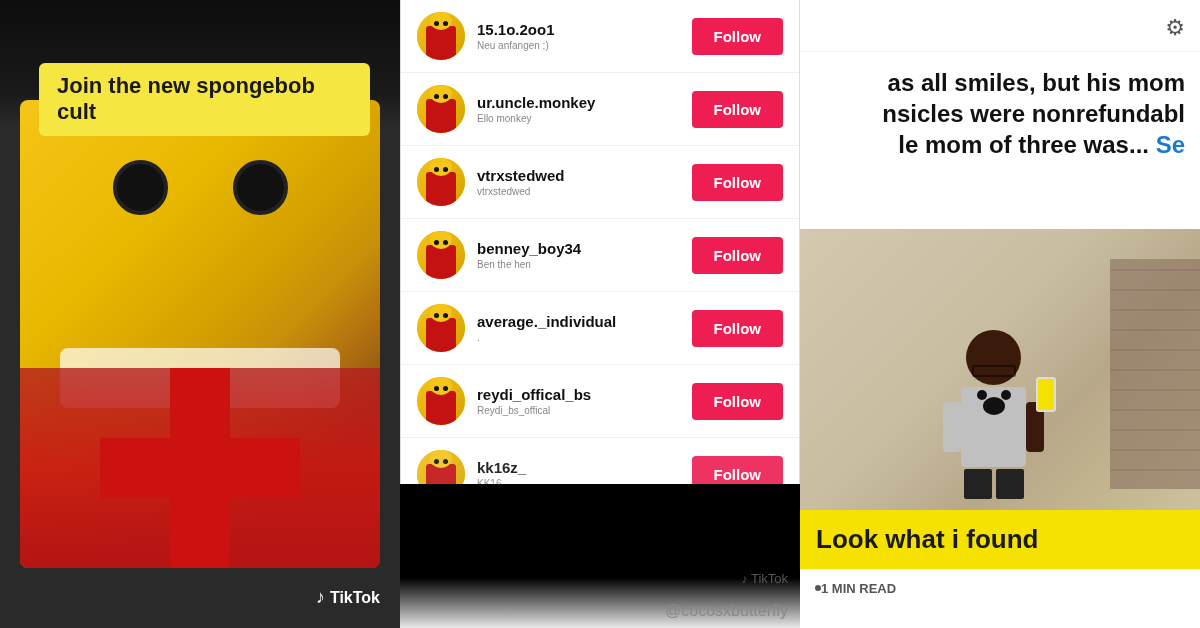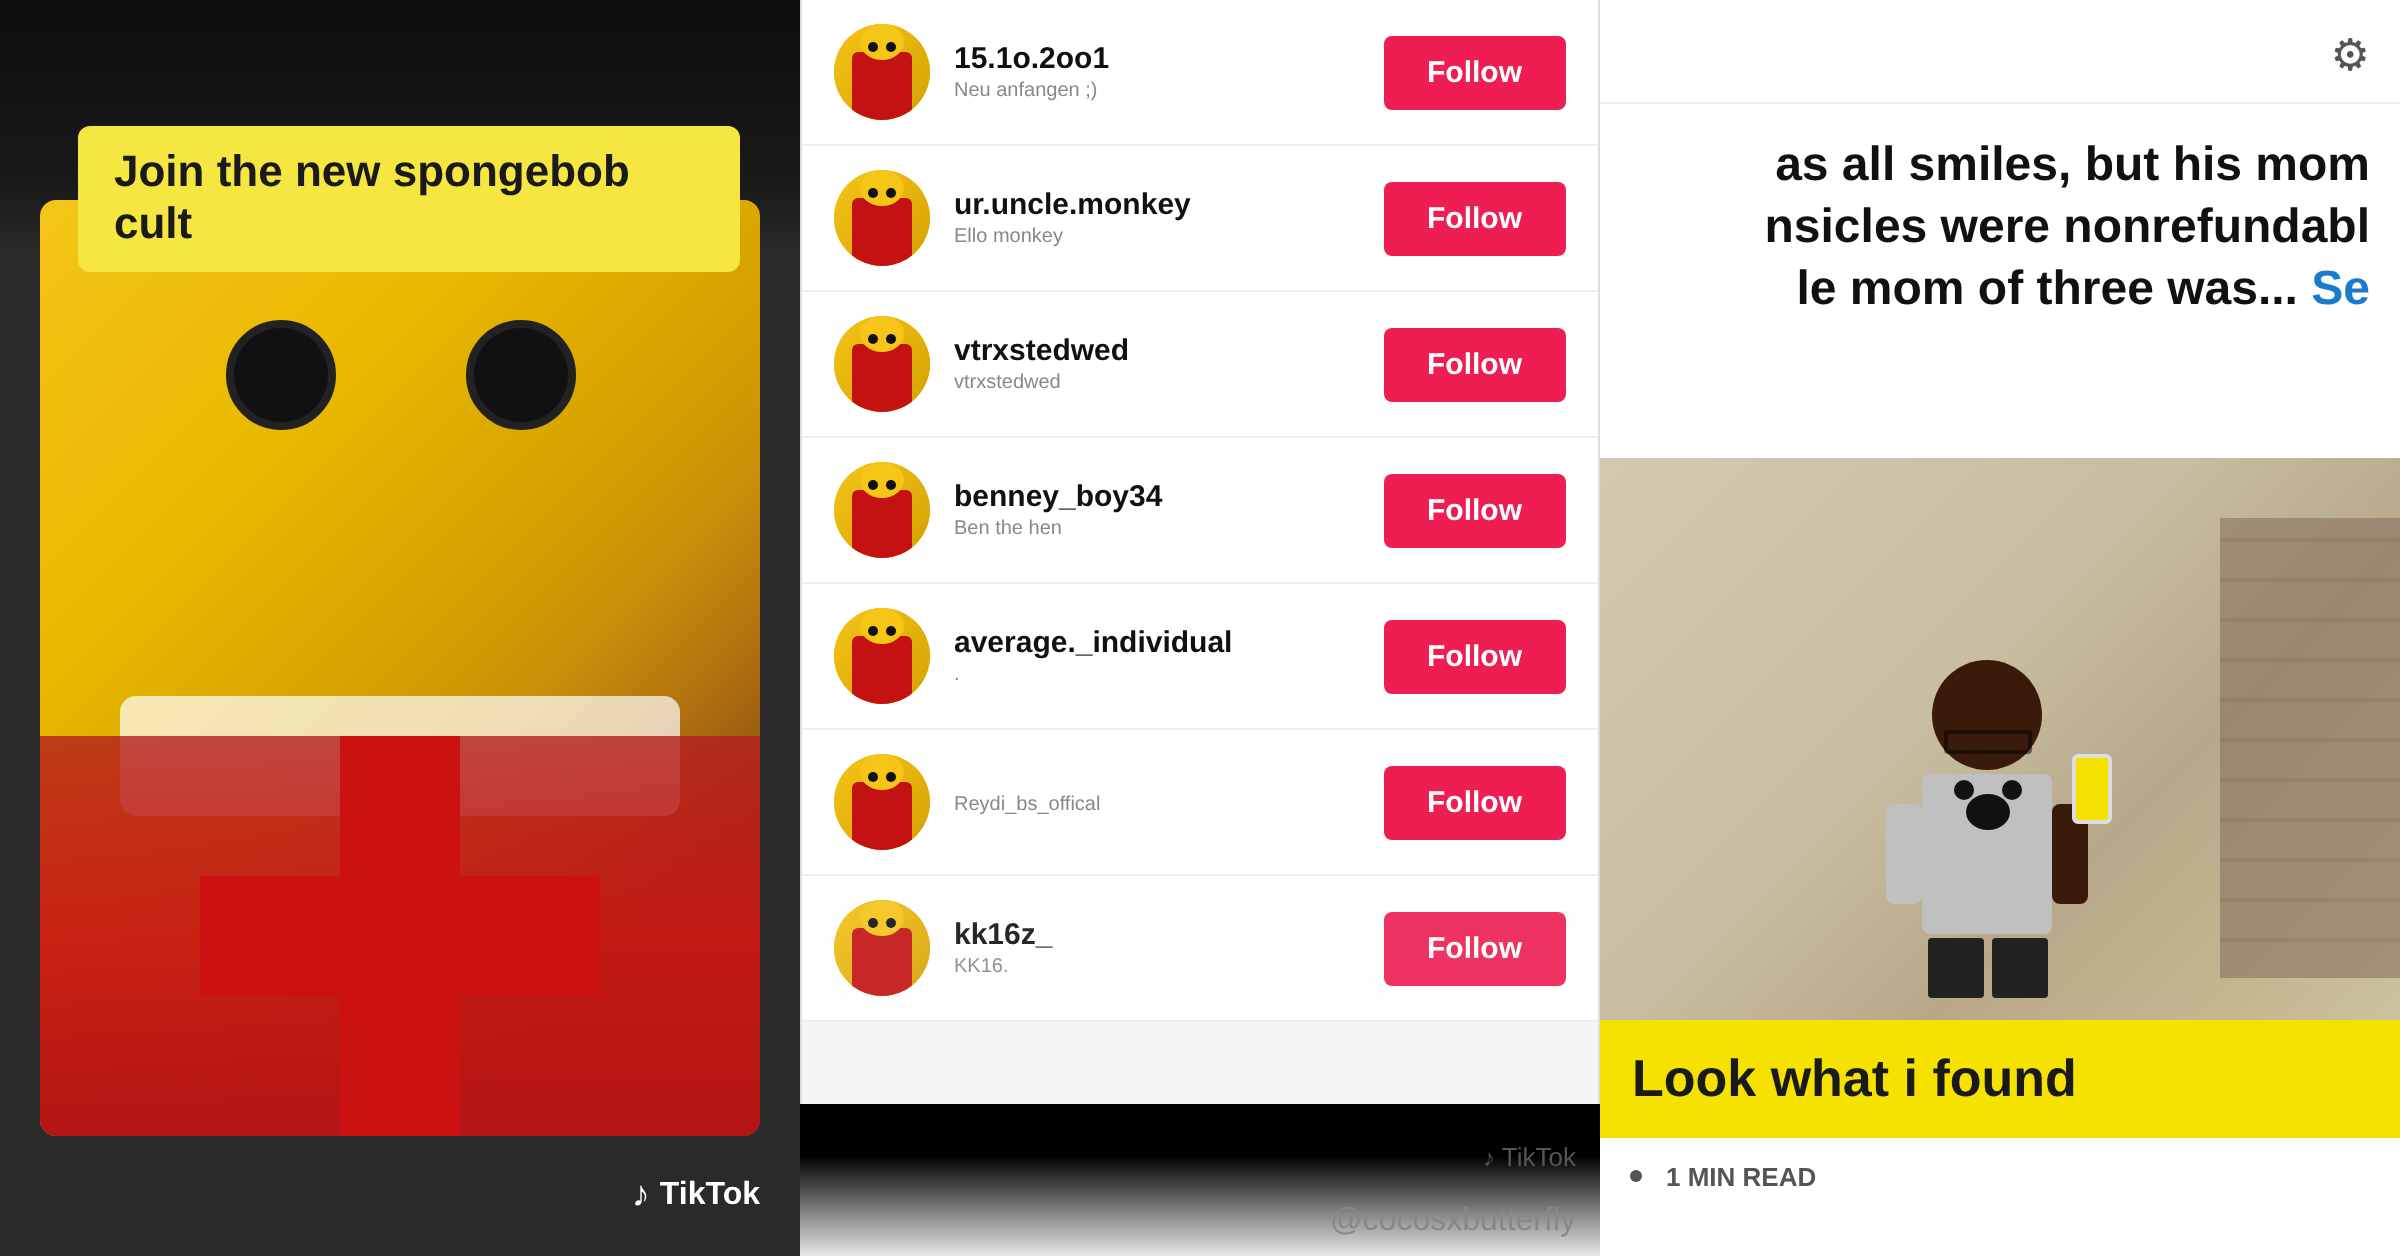--- a/index.html
+++ b/index.html
@@ -106,21 +106,21 @@
       font-weight: 600;
       z-index: 10;
     }
     .tiktok-icon {
       font-size: 18px;
     }
 
     
     .panel-2 {
       width: 400px;
-      height: 552px;
+      height: 484px;
       background: #f5f5f5;
       overflow: hidden;
       flex-shrink: 0;
       border-left: 1px solid #ddd;
       border-right: 1px solid #ddd;
     }
     .follow-list {
       display: flex;
       flex-direction: column;
     }
@@ -296,21 +296,21 @@
     }
     .yellow-bottom-text {
       font-size: 26px;
       font-weight: 800;
       color: #1a1a1a;
     }
     .article-footer {
       padding: 12px 15px;
       display: flex;
       align-items: center;
-      gap: 12px;
+      gap: 0;
     }
     .read-time-dot {
       width: 6px;
       height: 6px;
       background: #555;
       border-radius: 50%;
     }
     .read-time {
       font-size: 13px;
       color: #555;
@@ -459,20 +459,21 @@
           <div class="avatar-inner">
             <div class="avatar-figure">
               <div class="avatar-head">
                 <div class="avatar-eye"></div>
                 <div class="avatar-eye"></div>
               </div>
             </div>
           </div>
         </div>
         <div class="user-info">
+          <div class="username">reydi_offical_bs</div>
           <div class="user-bio">Reydi_bs_offical</div>
         </div>
         <button class="follow-btn">Follow</button>
       </div>
 
       <div class="follow-item" style="opacity:0.9;">
         <div class="avatar">
           <div class="avatar-inner">
             <div class="avatar-figure">
               <div class="avatar-head">

